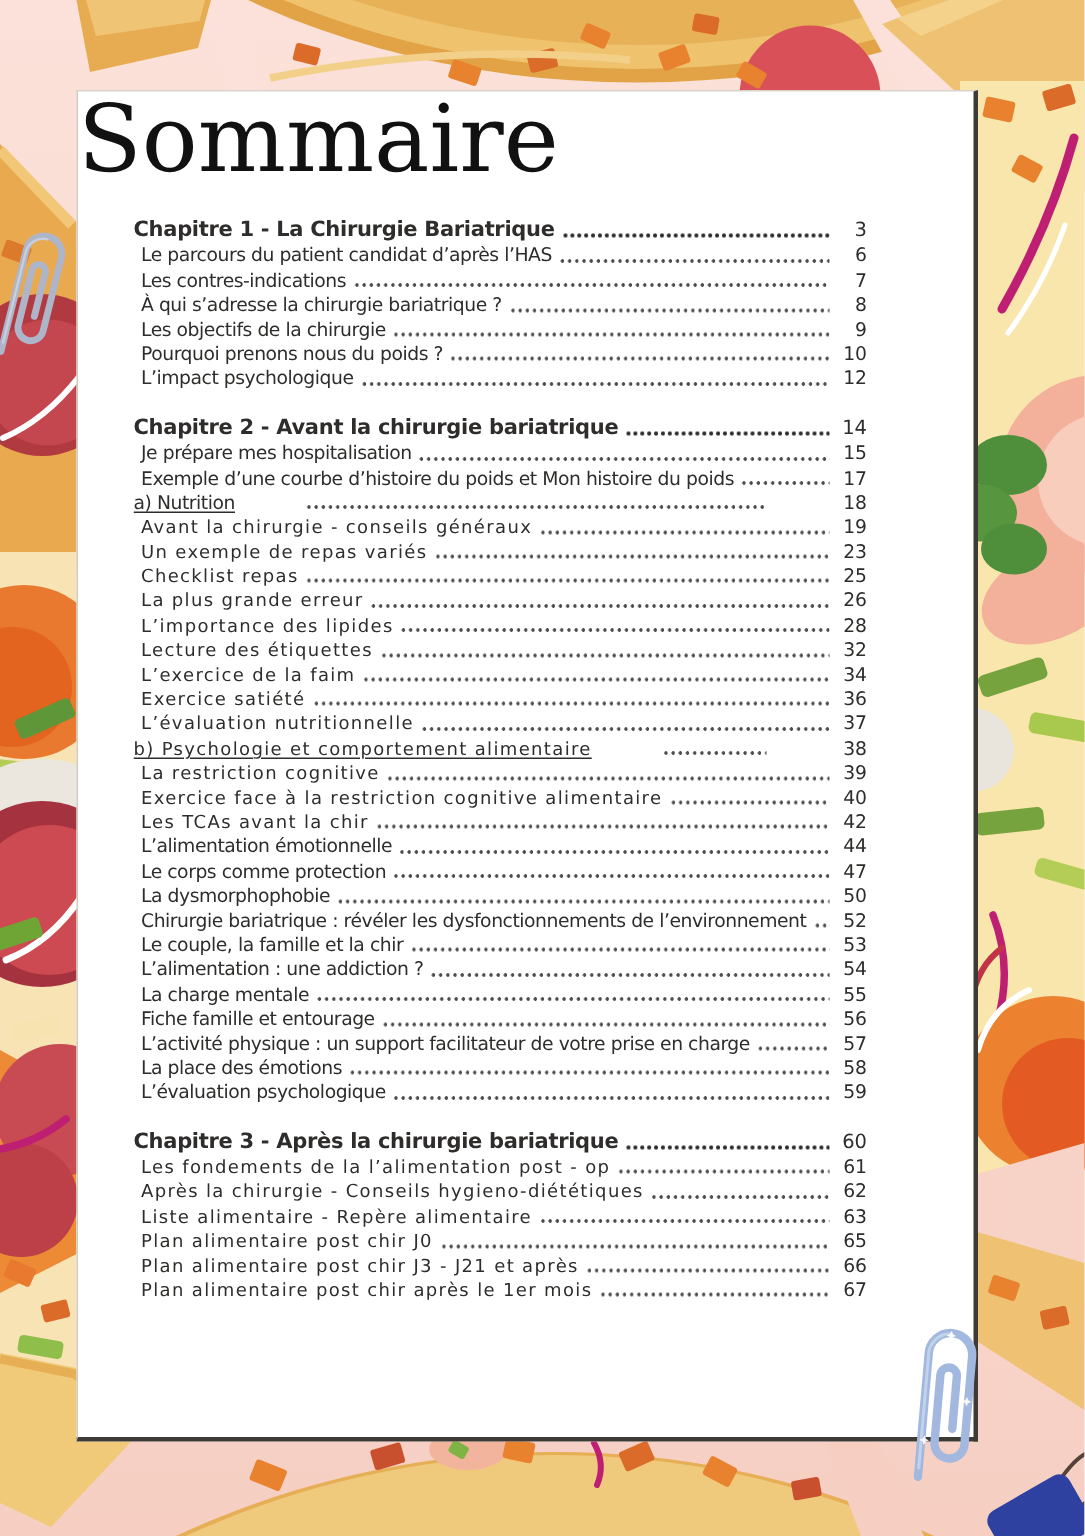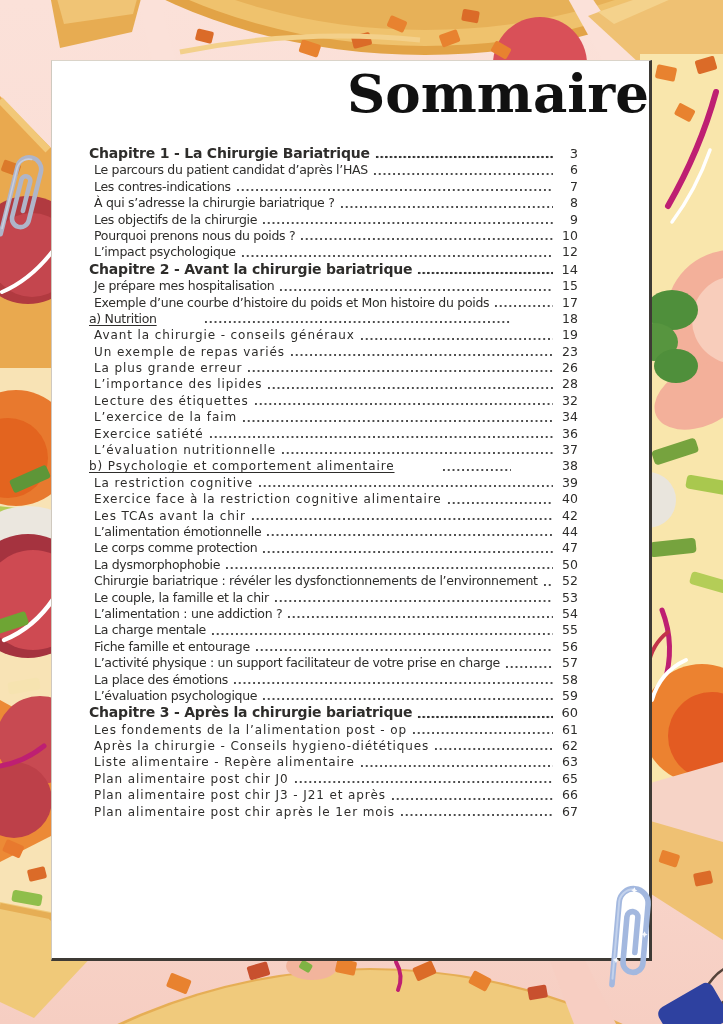--- a/index.html
+++ b/index.html
@@ -11,31 +11,31 @@
   #bg-layer,#fg-layer{position:absolute;left:0;top:0;width:723px;height:1024px;}
   #fg-layer{pointer-events:none;z-index:3;}
   
   .paper{
     position:absolute;left:51px;top:60px;width:601px;height:901px;
     background:#ffffff;box-sizing:border-box;z-index:2;
     border-right:3px solid #3E3A35;border-bottom:3px solid #3E3A35;
     border-left:1px solid #CFC9BF;border-top:1px solid #DAD4C9;
   }
   .doc-title{
-    position:absolute;top:2px;left:0;width:100%;text-align:right;
+    position:absolute;top:2px;left:0;width:100%;text-align:left;
     font-family:"DejaVu Serif","Liberation Serif",serif;
-    font-weight:bold;font-size:53px;line-height:60px;color:#111111;
+    font-weight:normal;font-size:62px;line-height:60px;color:#111111;
     letter-spacing:0px;
   }
   
   .toc{
     position:absolute;left:37px;right:71px;top:84px;color:#2E2D2B;
   }
   .chapter{margin:0;}
-  .chapter:not(:first-child){}
+  .chapter:not(:first-child){margin-top:16px;}
   .row{
     display:flex;align-items:baseline;height:16.4px;white-space:nowrap;
     font-size:12.5px;letter-spacing:-0.3px;padding-left:5px;overflow:hidden;
   }
   .row--chapter{
     font-weight:bold;font-size:14px;letter-spacing:-0.2px;height:17.4px;padding-left:0;justify-content:flex-end;
   }
   .row--wide{font-size:12px;letter-spacing:0.9px;}
   .row--subheading{padding-left:0;gap:42px;}
   .row--subheading .label{text-decoration:underline;text-underline-offset:2px;}
@@ -244,20 +244,25 @@
     <span class="label">Avant la chirurgie - conseils généraux</span>
     <span class="leader"></span>
     <span class="pg">19</span>
   </div>
         <div class="row row--wide">
     <span class="label">Un exemple de repas variés</span>
     <span class="leader"></span>
     <span class="pg">23</span>
   </div>
         <div class="row row--wide">
+    <span class="label">Checklist repas</span>
+    <span class="leader"></span>
+    <span class="pg">25</span>
+  </div>
+        <div class="row row--wide">
     <span class="label">La plus grande erreur</span>
     <span class="leader"></span>
     <span class="pg">26</span>
   </div>
         <div class="row row--wide">
     <span class="label">L’importance des lipides</span>
     <span class="leader"></span>
     <span class="pg">28</span>
   </div>
         <div class="row row--wide">

